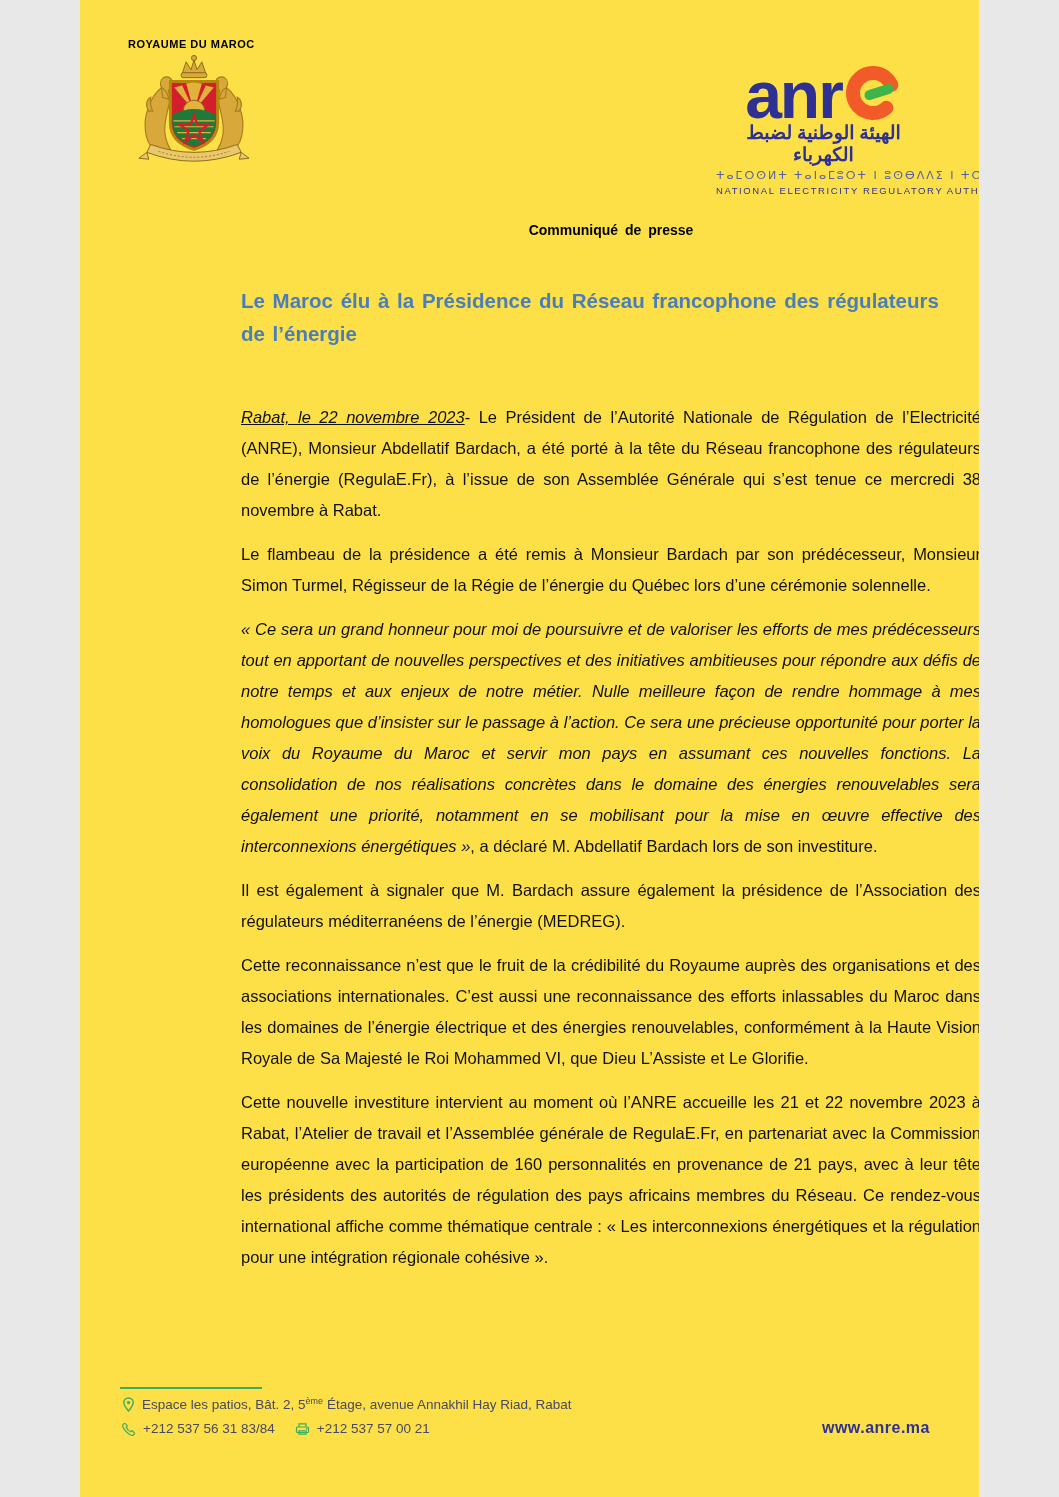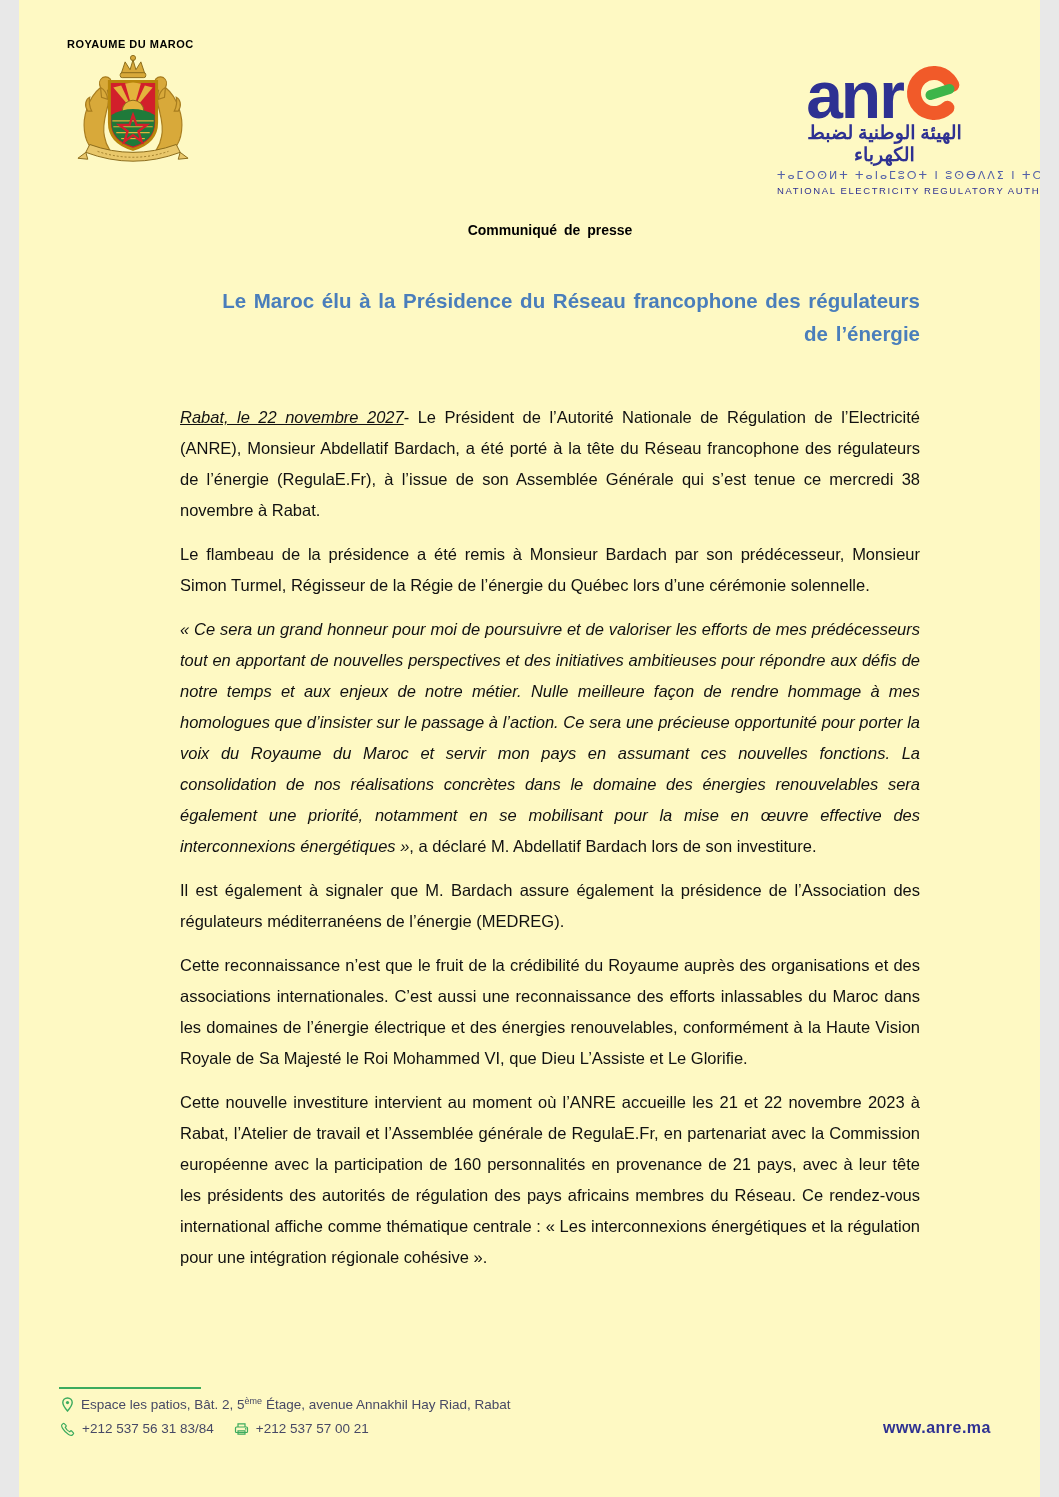--- a/index.html
+++ b/index.html
@@ -1,20 +1,20 @@
 <!DOCTYPE html>
 <html><head>
 <meta charset="utf-8">
 <style>
   html,body{margin:0;padding:0;background:#e8e8e8;}
   .page{
     position:relative;
-    width:1021px;height:1497px;
+    width:899px;height:1497px;
     margin:0 auto;
-    background:#fef9c3;
+    background:#fde047;
     font-family:"Liberation Sans","DejaVu Sans",sans-serif;
     color:#111111;
     overflow:hidden;
   }
 
   
   .kingdom{position:absolute;left:48px;top:38px;width:220px;text-align:center;}
   .kingdom-label{font-size:11px;font-weight:bold;letter-spacing:.5px;color:#000;white-space:nowrap;text-align:left;}
   .coat{display:block;margin-top:4px;margin-left:7px;}
 
@@ -37,21 +37,21 @@
     font-size:9.5px;color:#2e3192;letter-spacing:1.6px;margin-top:3px;white-space:nowrap;
   }
 
   
   main{position:absolute;left:161px;top:222px;width:740px;}
   .kicker{
     margin:0;text-align:center;font-size:14px;font-weight:bold;color:#000;
     word-spacing:3px;
   }
   .doc-title{
-    margin:46px 0 0 0;text-align:right;
+    margin:46px 0 0 0;text-align:left;
     font-size:20.5px;font-weight:bold;color:#4a7ebb;line-height:33px;
     word-spacing:2px;
   }
   .body-text{margin-top:52px;}
   .body-text p{
     margin:0 0 13px 0;
     font-size:16.5px;line-height:31px;
     text-align:justify;
   }
   .dateline{font-style:italic;text-decoration:underline;}
@@ -145,21 +145,21 @@
     <div class="anre-english">NATIONAL ELECTRICITY REGULATORY AUTHORITY</div>
   </div>
 
   <main>
     <h2 class="kicker">Communiqué de presse</h2>
 
     <h1 class="doc-title"><span>Le Maroc élu à la Présidence du Réseau francophone des régulateurs</span><br>
       <span>de l’énergie</span></h1>
 
     <div class="body-text">
-      <p><span class="dateline">Rabat, le 22 novembre 2027</span><span>- </span><span>Le Président de l’Autorité Nationale de Régulation de l’Electricité (ANRE), Monsieur Abdellatif Bardach, a été porté à la tête du Réseau francophone des régulateurs de l’énergie (RegulaE.Fr), à l’issue de son Assemblée Générale qui s’est tenue ce mercredi 38 novembre à Rabat.</span></p>
+      <p><span class="dateline">Rabat, le 22 novembre 2023</span><span>- </span><span>Le Président de l’Autorité Nationale de Régulation de l’Electricité (ANRE), Monsieur Abdellatif Bardach, a été porté à la tête du Réseau francophone des régulateurs de l’énergie (RegulaE.Fr), à l’issue de son Assemblée Générale qui s’est tenue ce mercredi 38 novembre à Rabat.</span></p>
 
       <p>Le flambeau de la présidence a été remis à Monsieur Bardach par son prédécesseur, Monsieur Simon Turmel, Régisseur de la Régie de l’énergie du Québec lors d’une cérémonie solennelle.</p>
 
       <p><span class="q-italic">« Ce sera un grand honneur pour moi de poursuivre et de valoriser les efforts de mes prédécesseurs tout en apportant de nouvelles perspectives et des initiatives ambitieuses pour répondre aux défis de notre temps et aux enjeux de notre métier. Nulle meilleure façon de rendre hommage à mes homologues que d’insister sur le passage à l’action. Ce sera une précieuse opportunité pour porter la voix du Royaume du Maroc et servir mon pays en assumant ces nouvelles fonctions. La consolidation de nos réalisations concrètes dans le domaine des énergies renouvelables sera également une priorité, notamment en se mobilisant pour la mise en œuvre effective des interconnexions énergétiques »</span><span>, a déclaré M. Abdellatif Bardach lors de son investiture.</span></p>
 
       <p>Il est également à signaler que M. Bardach assure également la présidence de l’Association des régulateurs méditerranéens de l’énergie (MEDREG).</p>
 
       <p>Cette reconnaissance n’est que le fruit de la crédibilité du Royaume auprès des organisations et des associations internationales. C’est aussi une reconnaissance des efforts inlassables du Maroc dans les domaines de l’énergie électrique et des énergies renouvelables, conformément à la Haute Vision Royale de Sa Majesté le Roi Mohammed VI, que Dieu L’Assiste et Le Glorifie.</p>
 
       <p>Cette nouvelle investiture intervient au moment où l’ANRE accueille les 21 et 22 novembre 2023 à Rabat, l’Atelier de travail et l’Assemblée générale de RegulaE.Fr, en partenariat avec la Commission européenne avec la participation de 160 personnalités en provenance de 21 pays, avec à leur tête les présidents des autorités de régulation des pays africains membres du Réseau. Ce rendez-vous international affiche comme thématique centrale : « Les interconnexions énergétiques et la régulation pour une intégration régionale cohésive ».</p>

